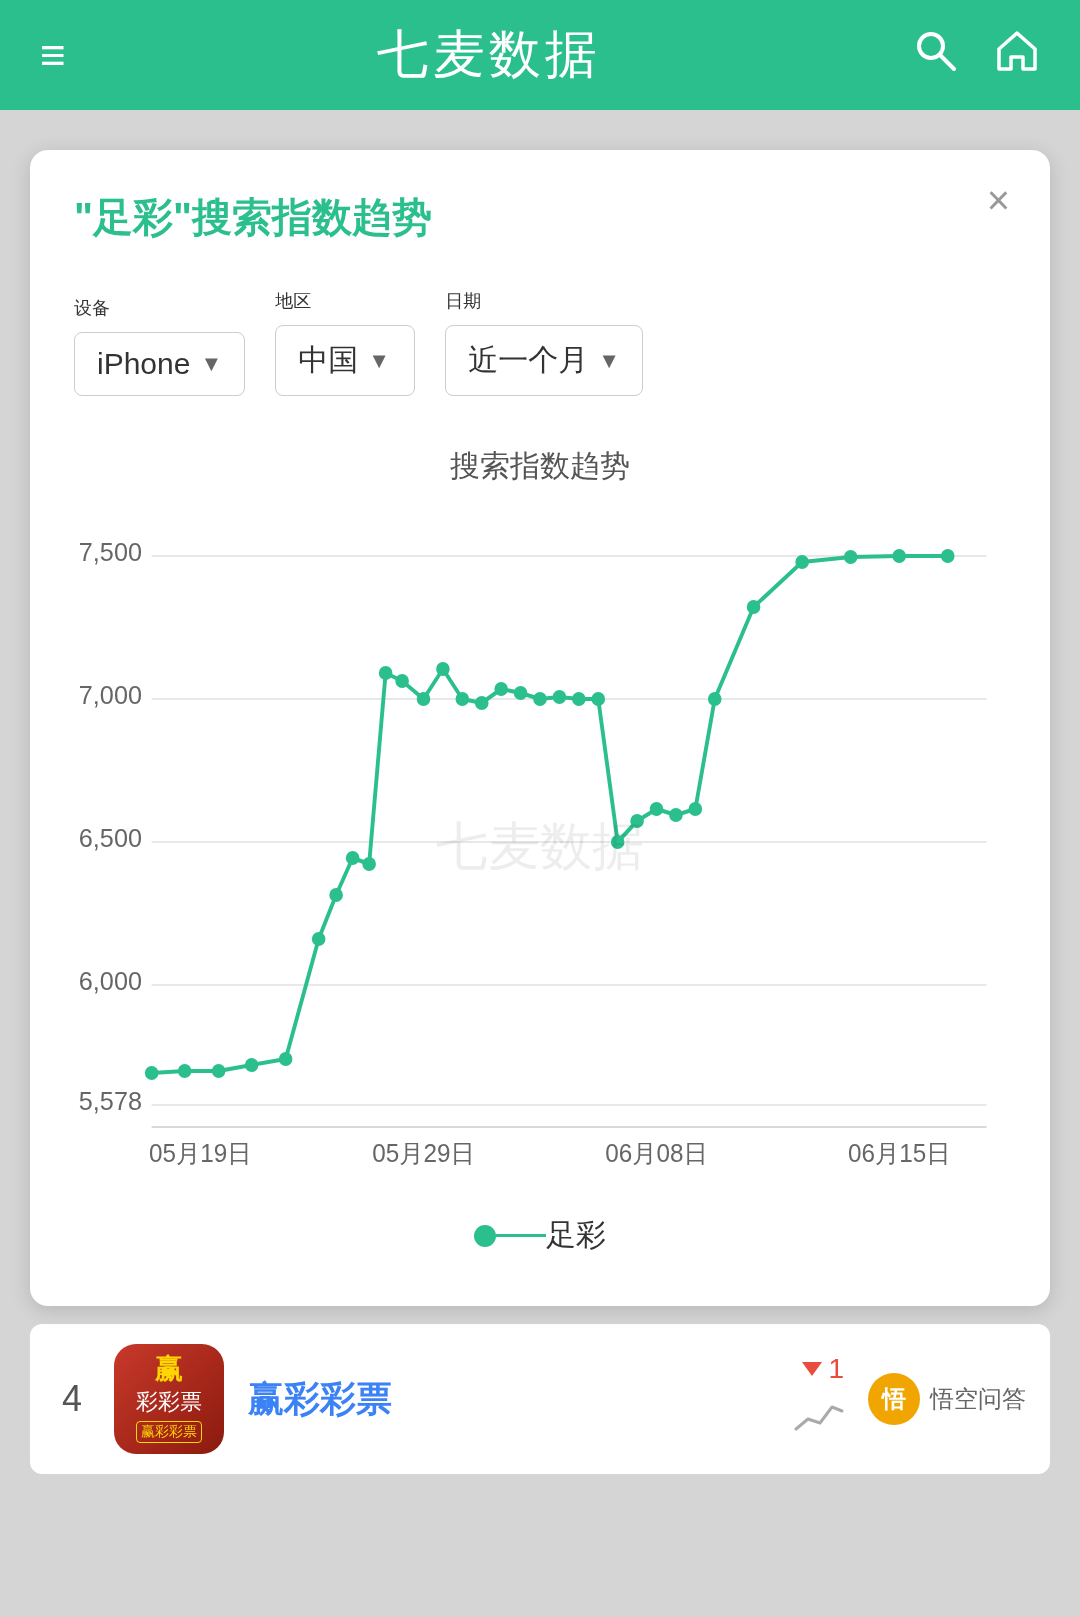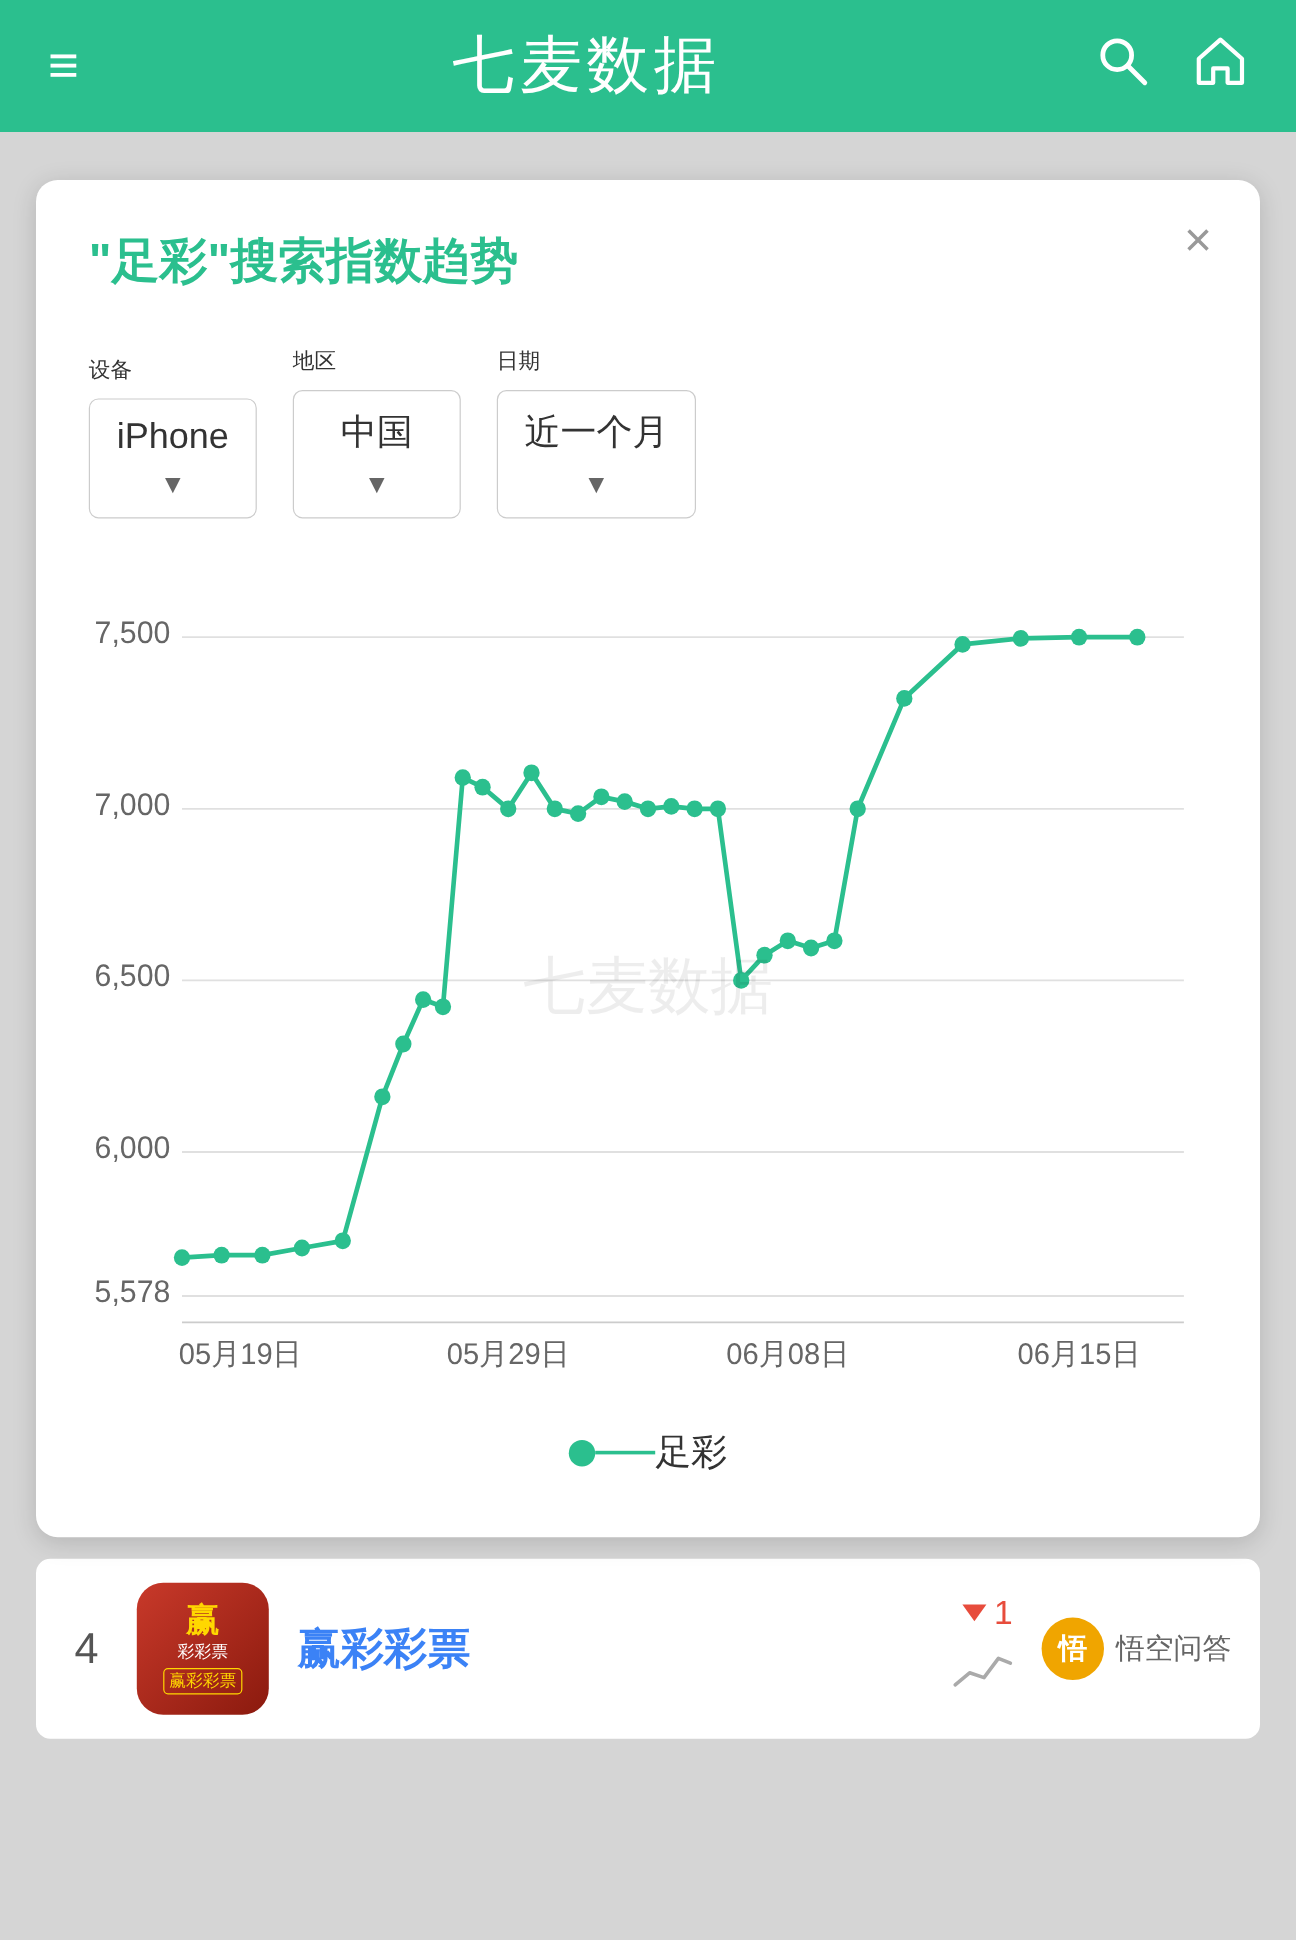--- a/index.html
+++ b/index.html
@@ -96,21 +96,20 @@
       border-radius: 8px;
       padding: 14px 22px;
       font-size: 30px;
       color: #333;
       background: white;
       display: flex;
       align-items: center;
       gap: 10px;
       cursor: pointer;
       min-width: 140px;
-      flex-direction: column;
     }
     .filter-select .arrow {
       font-size: 22px;
       color: #666;
     }
 
     
     .chart-title {
       text-align: center;
       font-size: 30px;
@@ -200,21 +199,21 @@
       align-items: center;
       justify-content: center;
     }
     .list-icon-text1 {
       font-size: 28px;
       font-weight: 800;
       color: #FFD700;
       line-height: 1;
     }
     .list-icon-text2 {
-      font-size: 14px;
+      font-size: 22px;
       color: #fff;
       margin-top: 4px;
     }
     .list-icon-badge {
       font-size: 14px;
       color: #FFD700;
       border: 1px solid #FFD700;
       border-radius: 4px;
       padding: 1px 4px;
       margin-top: 4px;
@@ -322,20 +321,21 @@
       </div>
       <div class="filter-group">
         <span class="filter-label">日期</span>
         <div class="filter-select">
           <span>近一个月</span>
           <span class="arrow">▼</span>
         </div>
       </div>
     </div>
 
+    <div class="chart-title">搜索指数趋势</div>
 
     <div class="chart-container">
       <div class="chart-watermark">七麦数据</div>
 
       <svg class="chart-svg" viewBox="0 0 960 680" preserveAspectRatio="none">
 
         <line x1="80" y1="49" x2="940" y2="49" stroke="#e0e0e0" stroke-width="1.5"></line>
         <line x1="80" y1="192" x2="940" y2="192" stroke="#e0e0e0" stroke-width="1.5"></line>
         <line x1="80" y1="335" x2="940" y2="335" stroke="#e0e0e0" stroke-width="1.5"></line>
         <line x1="80" y1="478" x2="940" y2="478" stroke="#e0e0e0" stroke-width="1.5"></line>

